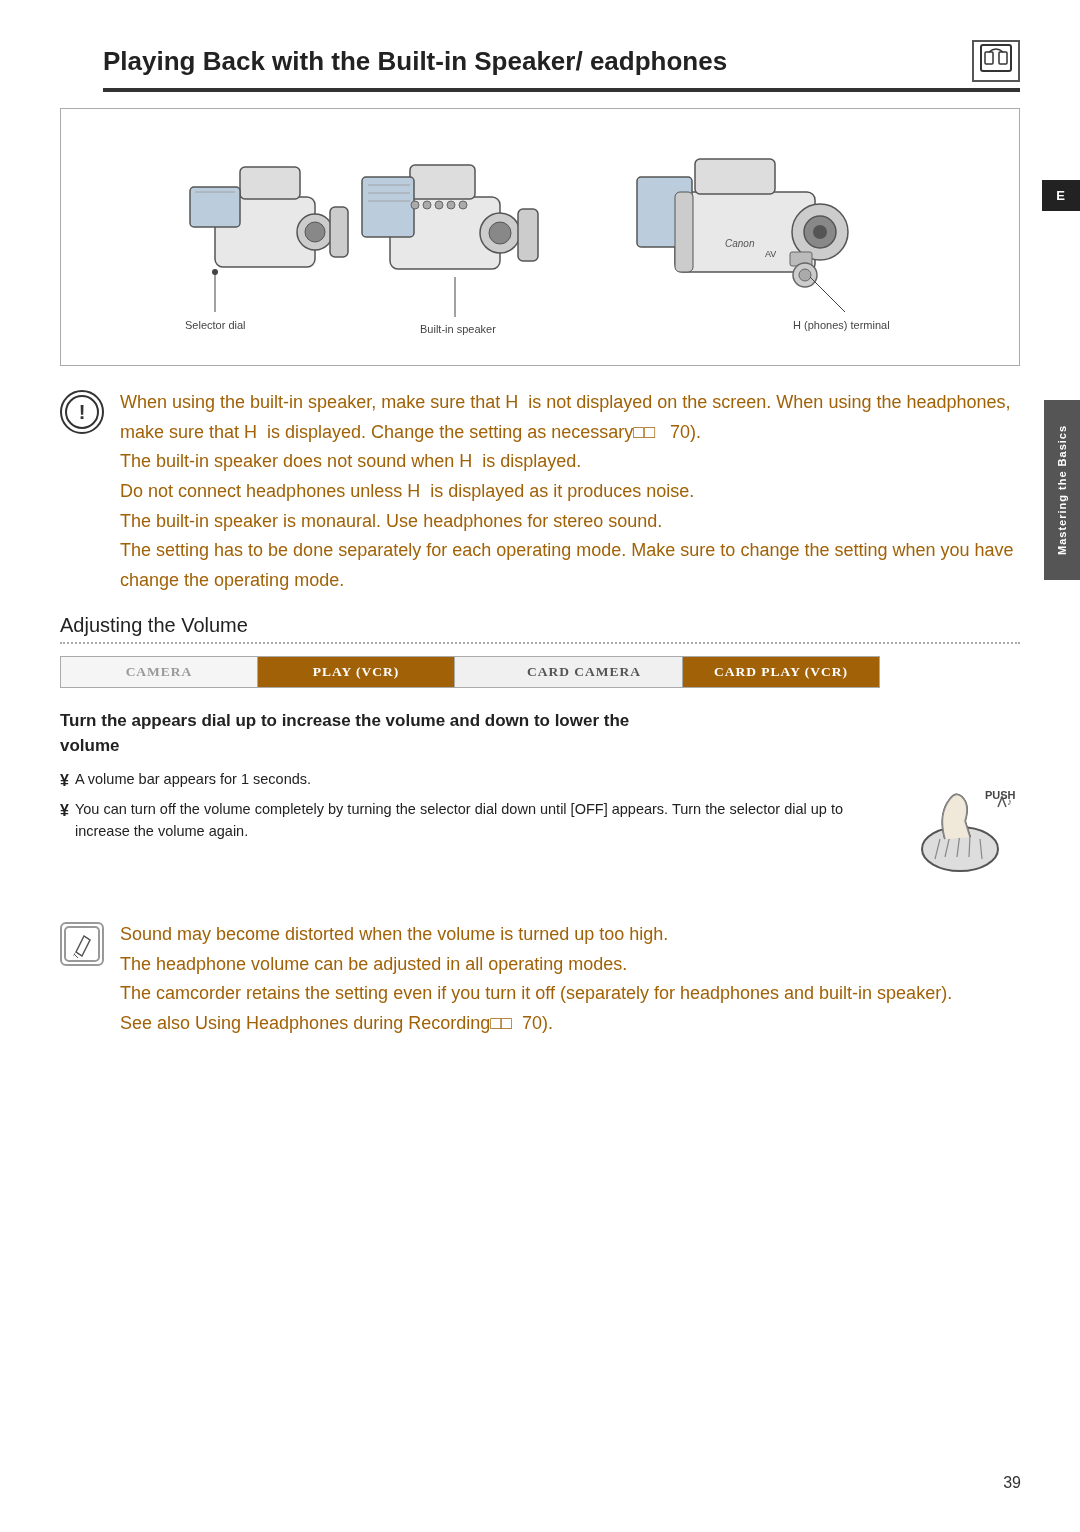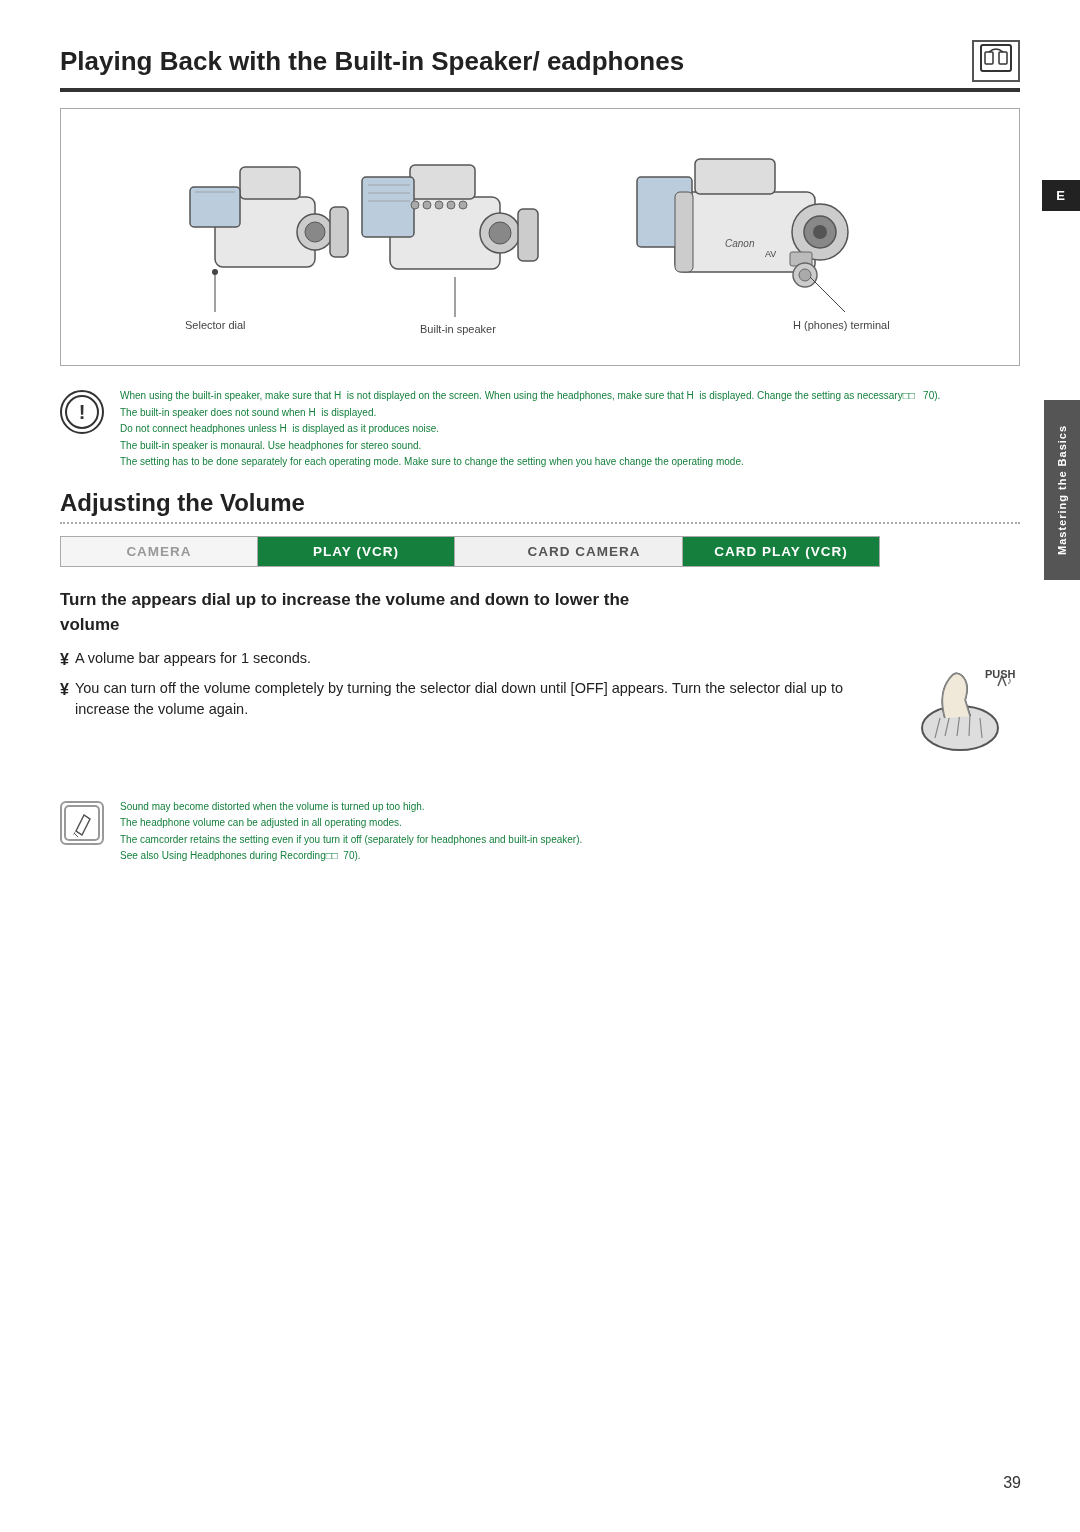--- a/index.html
+++ b/index.html
@@ -61,20 +61,21 @@
     
     .page-title {
       font-size: 26px;
       font-weight: bold;
       border-bottom: 4px solid #333;
       padding-bottom: 6px;
       margin-bottom: 16px;
       display: flex;
       align-items: center;
       justify-content: space-between;
+      margin-left: 43px;
     }
 
     .title-icon {
       font-size: 22px;
       border: 2px solid #555;
       padding: 2px 6px;
     }
 
     
     .camera-images-box {
@@ -122,29 +123,29 @@
       border-color: #333;
     }
 
     .note-icon.pencil {
       border-radius: 6px;
       border-color: #999;
       font-size: 18px;
     }
 
     .note-text {
-      font-size: 10px;
+      font-size: 18px;
       line-height: 1.65;
-      color: #15803d;
+      color: #a16207;
     }
 
     
     .section-title {
-      font-size: 24px;
-      font-weight: bold;
+      font-size: 20px;
+      font-weight: normal;
       border-bottom: 2px dotted #aaa;
       padding-bottom: 5px;
       margin-bottom: 12px;
       margin-top: 8px;
     }
 
     
     .mode-bar {
       display: flex;
       border: 1.5px solid #aaa;
@@ -156,28 +157,29 @@
       flex: 1;
       text-align: center;
       padding: 7px 10px;
       font-size: 13.5px;
       font-weight: bold;
       letter-spacing: 1px;
       border-right: 1.5px solid #aaa;
       background: #f5f5f5;
       color: #999;
       text-transform: uppercase;
+      font-family: Liberation Serif, serif;
     }
 
     .mode-cell:last-child {
       border-right: none;
     }
 
     .mode-cell.active {
-      background: #15803d;
+      background: #a16207;
       color: #fff;
     }
 
     .mode-cell.semi-active {
       background: #f0f0f0;
       color: #555;
       padding-left: 41px;
     }
 
     

